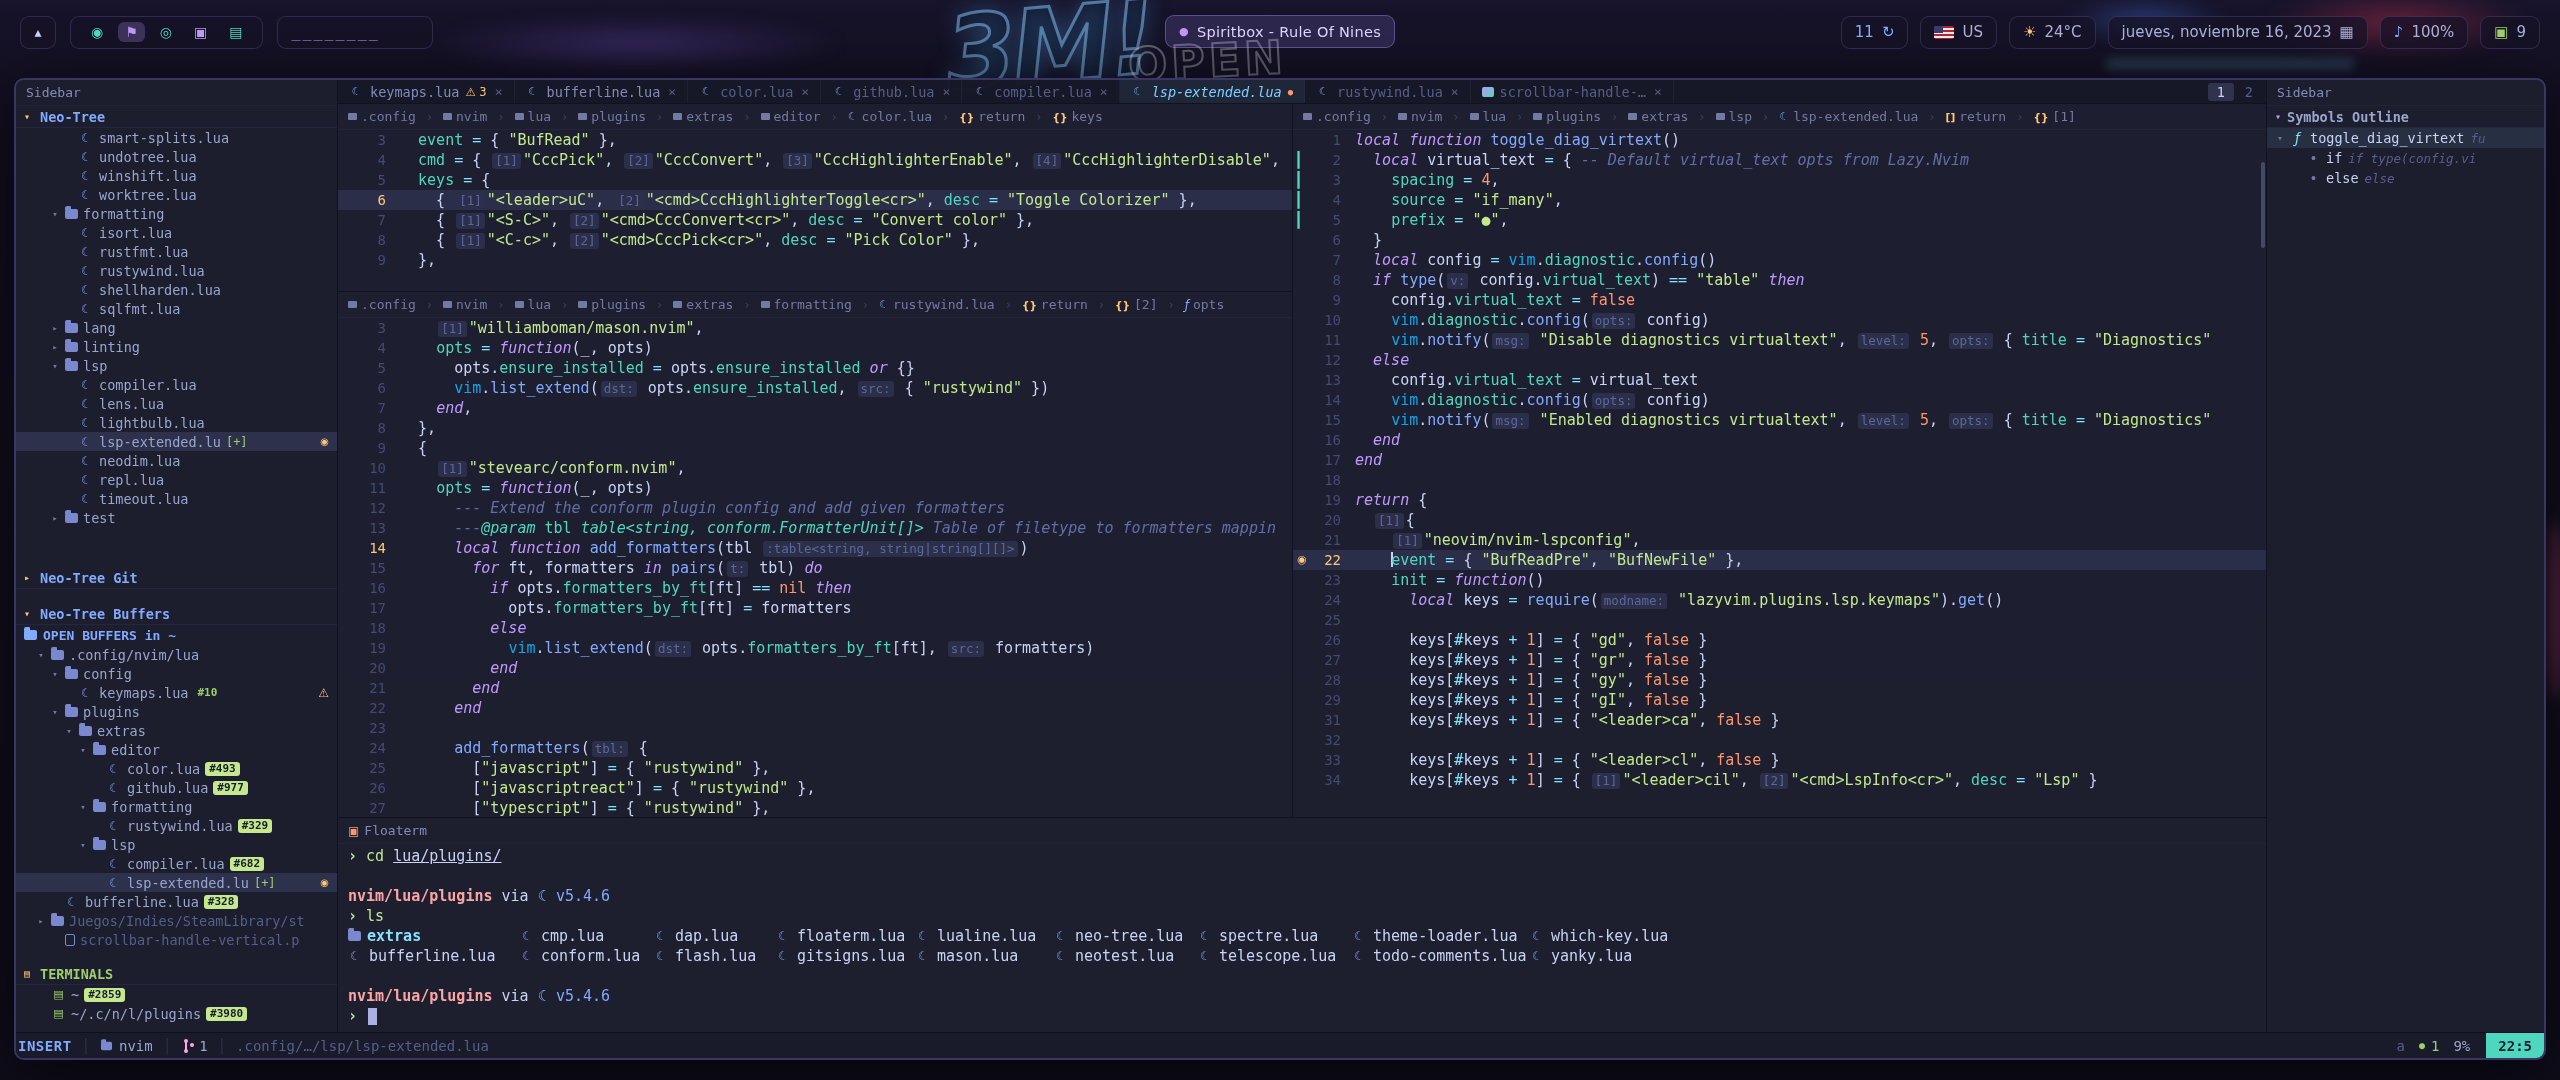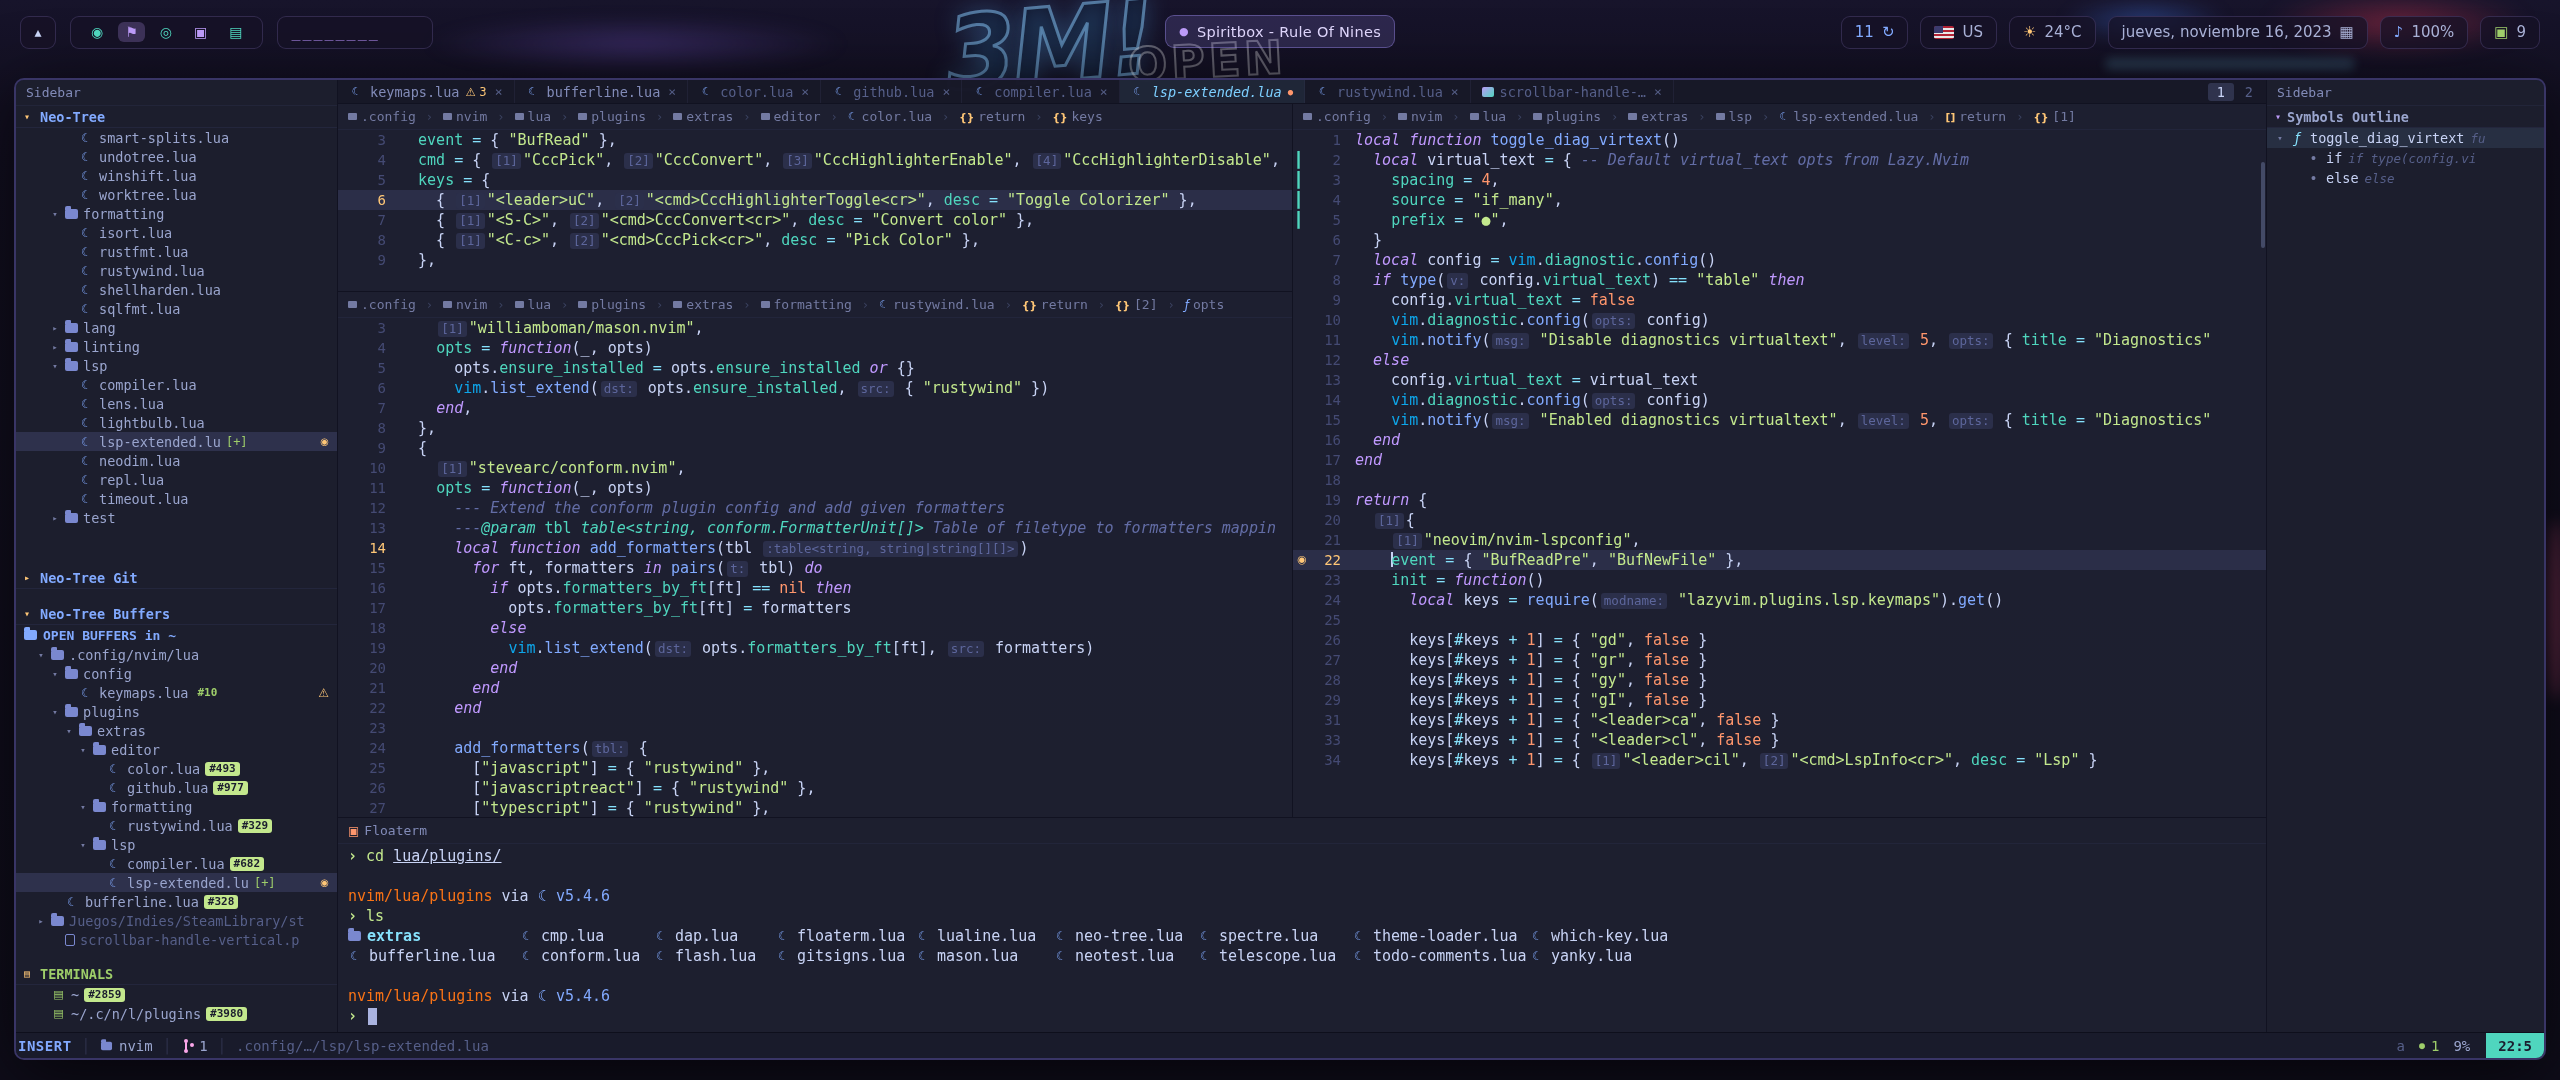--- a/index.html
+++ b/index.html
@@ -127,21 +127,21 @@
   .sb{position:absolute;right:1px;width:4px;border-radius:2px;background:#545c7e;opacity:.7}
   .sb3{top:58px;height:86px}
 
   
   .ft-bar .ft-ic{color:#ff966c;font-family:"DejaVu Sans",sans-serif;font-size:12px}
   .fbody{padding:2px 0 0 10px;font-size:15px}
   .frow{height:20px;line-height:20px;display:flex;align-items:center;white-space:pre}
   .fprompt{color:#c3e88d;font-weight:bold;margin-right:9px}
   .ft-cmd{color:#c3e88d}
   .ft-pathu{color:#c8d3f5;text-decoration:underline}
-  .ft-dir{color:#f97316;font-weight:normal}
+  .ft-dir{color:#fca5a5;font-weight:bold}
   .ft-w{color:#c8d3f5}
   .ft-moon{color:#82aaff;font-family:"DejaVu Sans",sans-serif}
   .ft-ver{color:#82aaff}
   .lscol{display:inline-flex;align-items:center;gap:6px;flex:none;overflow:hidden}
   .c0{width:172px}.c1{width:134px}.c2{width:122px}.c3{width:140px}.c4{width:138px}.c5{width:144px}.c6{width:154px}.c7{width:178px}.c8{width:150px}
   .lsdir{color:#86e1fc;font-weight:bold}
   .lsfile{color:#c8d3f5}
   .fblock{display:inline-block;width:9px;height:17px;background:#aab3e0;margin-left:2px}
 
   
@@ -739,20 +739,21 @@
               <div class="cl"><span class="sign"></span><span class="lnum">21</span><span class="ctext"><span class="tk-w">    </span><span class="tk-h">[1]</span><span class="tk-s">"neovim/nvim-lspconfig"</span><span class="tk-w">,</span></span></div>
               <div class="cl cur"><span class="sign">◉</span><span class="lnum cur">22</span><span class="ctext"><span class="tk-w">    </span><span class="caret"></span><span class="tk-t">event</span><span class="tk-o"> = </span><span class="tk-w">{ </span><span class="tk-s">"BufReadPre"</span><span class="tk-w">, </span><span class="tk-s">"BufNewFile"</span><span class="tk-w"> },</span></span></div>
               <div class="cl"><span class="sign"></span><span class="lnum">23</span><span class="ctext"><span class="tk-w">    </span><span class="tk-t">init</span><span class="tk-o"> = </span><span class="tk-k">function</span><span class="tk-w">()</span></span></div>
               <div class="cl"><span class="sign"></span><span class="lnum">24</span><span class="ctext"><span class="tk-w">      </span><span class="tk-k">local </span><span class="tk-w">keys </span><span class="tk-o">= </span><span class="tk-f">require</span><span class="tk-w">(</span><span class="tk-h">modname:</span><span class="tk-w"> </span><span class="tk-s">"lazyvim.plugins.lsp.keymaps"</span><span class="tk-w">).</span><span class="tk-f">get</span><span class="tk-w">()</span></span></div>
               <div class="cl"><span class="sign"></span><span class="lnum">25</span><span class="ctext"></span></div>
               <div class="cl"><span class="sign"></span><span class="lnum">26</span><span class="ctext"><span class="tk-w">      keys[</span><span class="tk-o">#</span><span class="tk-w">keys </span><span class="tk-o">+ </span><span class="tk-n">1</span><span class="tk-w">] </span><span class="tk-o">= </span><span class="tk-w">{ </span><span class="tk-s">"gd"</span><span class="tk-w">, </span><span class="tk-n">false</span><span class="tk-w"> }</span></span></div>
               <div class="cl"><span class="sign"></span><span class="lnum">27</span><span class="ctext"><span class="tk-w">      keys[</span><span class="tk-o">#</span><span class="tk-w">keys </span><span class="tk-o">+ </span><span class="tk-n">1</span><span class="tk-w">] </span><span class="tk-o">= </span><span class="tk-w">{ </span><span class="tk-s">"gr"</span><span class="tk-w">, </span><span class="tk-n">false</span><span class="tk-w"> }</span></span></div>
               <div class="cl"><span class="sign"></span><span class="lnum">28</span><span class="ctext"><span class="tk-w">      keys[</span><span class="tk-o">#</span><span class="tk-w">keys </span><span class="tk-o">+ </span><span class="tk-n">1</span><span class="tk-w">] </span><span class="tk-o">= </span><span class="tk-w">{ </span><span class="tk-s">"gy"</span><span class="tk-w">, </span><span class="tk-n">false</span><span class="tk-w"> }</span></span></div>
               <div class="cl"><span class="sign"></span><span class="lnum">29</span><span class="ctext"><span class="tk-w">      keys[</span><span class="tk-o">#</span><span class="tk-w">keys </span><span class="tk-o">+ </span><span class="tk-n">1</span><span class="tk-w">] </span><span class="tk-o">= </span><span class="tk-w">{ </span><span class="tk-s">"gI"</span><span class="tk-w">, </span><span class="tk-n">false</span><span class="tk-w"> }</span></span></div>
               <div class="cl"><span class="sign"></span><span class="lnum">31</span><span class="ctext"><span class="tk-w">      keys[</span><span class="tk-o">#</span><span class="tk-w">keys </span><span class="tk-o">+ </span><span class="tk-n">1</span><span class="tk-w">] </span><span class="tk-o">= </span><span class="tk-w">{ </span><span class="tk-s">"&lt;leader&gt;ca"</span><span class="tk-w">, </span><span class="tk-n">false</span><span class="tk-w"> }</span></span></div>
+              <div class="cl"><span class="sign"></span><span class="lnum">32</span><span class="ctext"></span></div>
               <div class="cl"><span class="sign"></span><span class="lnum">33</span><span class="ctext"><span class="tk-w">      keys[</span><span class="tk-o">#</span><span class="tk-w">keys </span><span class="tk-o">+ </span><span class="tk-n">1</span><span class="tk-w">] </span><span class="tk-o">= </span><span class="tk-w">{ </span><span class="tk-s">"&lt;leader&gt;cl"</span><span class="tk-w">, </span><span class="tk-n">false</span><span class="tk-w"> }</span></span></div>
               <div class="cl"><span class="sign"></span><span class="lnum">34</span><span class="ctext"><span class="tk-w">      keys[</span><span class="tk-o">#</span><span class="tk-w">keys </span><span class="tk-o">+ </span><span class="tk-n">1</span><span class="tk-w">] </span><span class="tk-o">= </span><span class="tk-w">{ </span><span class="tk-h">[1]</span><span class="tk-s">"&lt;leader&gt;cil"</span><span class="tk-w">, </span><span class="tk-h">[2]</span><span class="tk-s">"&lt;cmd&gt;LspInfo&lt;cr&gt;"</span><span class="tk-w">, </span><span class="tk-t">desc</span><span class="tk-o"> = </span><span class="tk-s">"Lsp"</span><span class="tk-w"> }</span></span></div>
             </div>
           <div class="sb sb3"></div>
         </div>
       </div>
 
       <div class="pane fterm">
         <div class="winbar ft-bar">
           <span class="ft-ic">▣</span>

